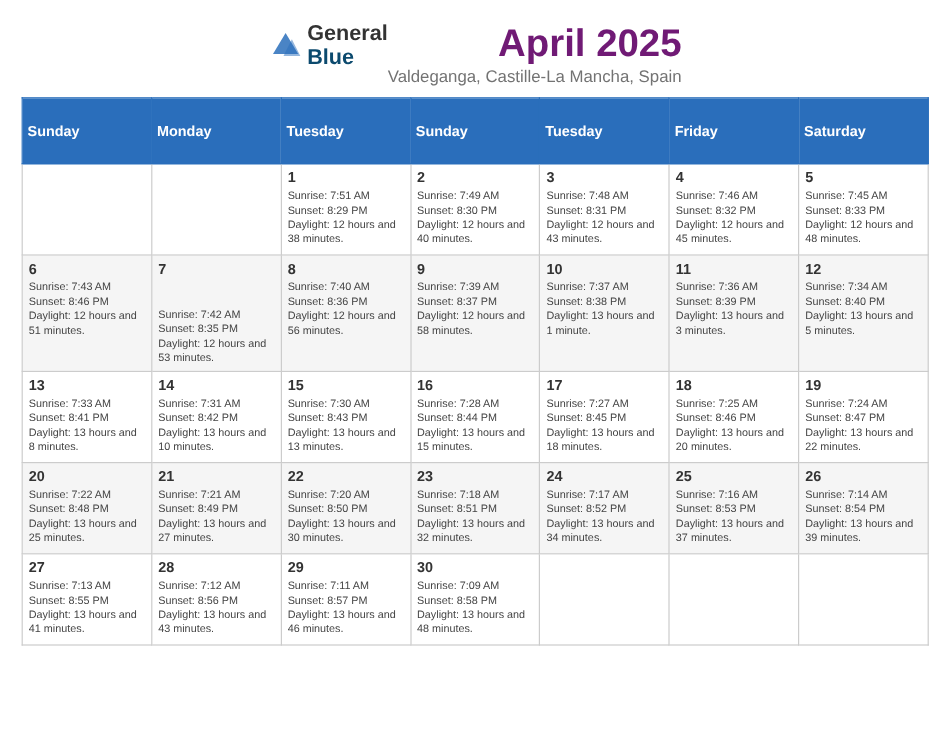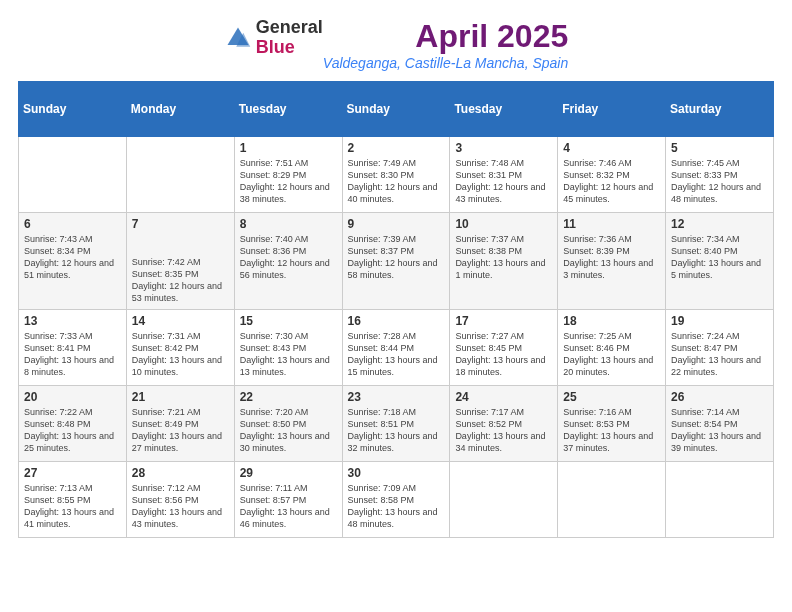--- a/index.html
+++ b/index.html
@@ -32,39 +32,38 @@
       line-height: 1.1;
     }
     .logo-general {
       font-size: 18px;
       font-weight: bold;
       color: #333;
     }
     .logo-blue {
       font-size: 18px;
       font-weight: bold;
-      color: #be185d;
+      color: #0c4a6e;
     }
     .logo-icon {
       width: 28px;
       height: 28px;
       margin-right: 4px;
     }
     .title-block {
       text-align: right;
     }
     .cal-title {
       font-size: 32px;
       font-weight: bold;
       color: #701a75;
     }
     .cal-subtitle {
       font-size: 14px;
-      color: #3b82f6;
-      font-style: italic;
+      color: #737373;
     }
     table {
       width: 100%;
       border-collapse: collapse;
       table-layout: fixed;
     }
     thead th {
       background: #2a6ebb;
       color: #fff;
       font-size: 12px;
@@ -166,21 +165,21 @@
             <span class="day-num">5</span>
             <div class="day-info" style="white-space: pre-line;">Sunrise: 7:45 AM
 Sunset: 8:33 PM
 Daylight: 12 hours and 48 minutes.</div>
           </td>
         </tr>
         <tr>
           <td>
             <span class="day-num">6</span>
             <div class="day-info" style="white-space: pre-line;">Sunrise: 7:43 AM
-Sunset: 8:34 PM
+Sunset: 8:46 PM
 Daylight: 12 hours and 51 minutes.</div>
           </td>
           <td>
             <span class="day-num">7</span>
             <div class="day-info" style="white-space: pre-line; margin-top: 25px;">Sunrise: 7:42 AM
 Sunset: 8:35 PM
 Daylight: 12 hours and 53 minutes.</div>
           </td>
           <td>
             <span class="day-num">8</span>

